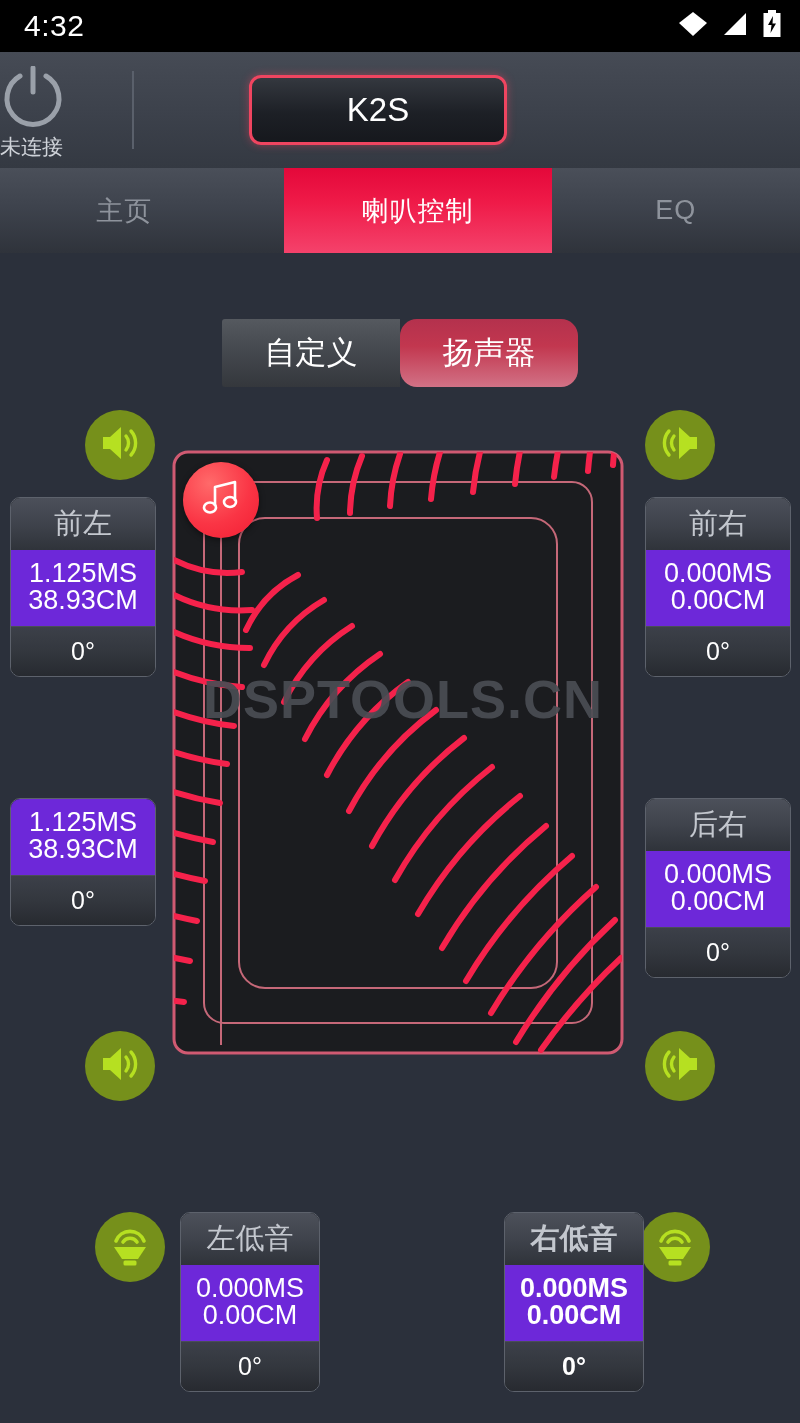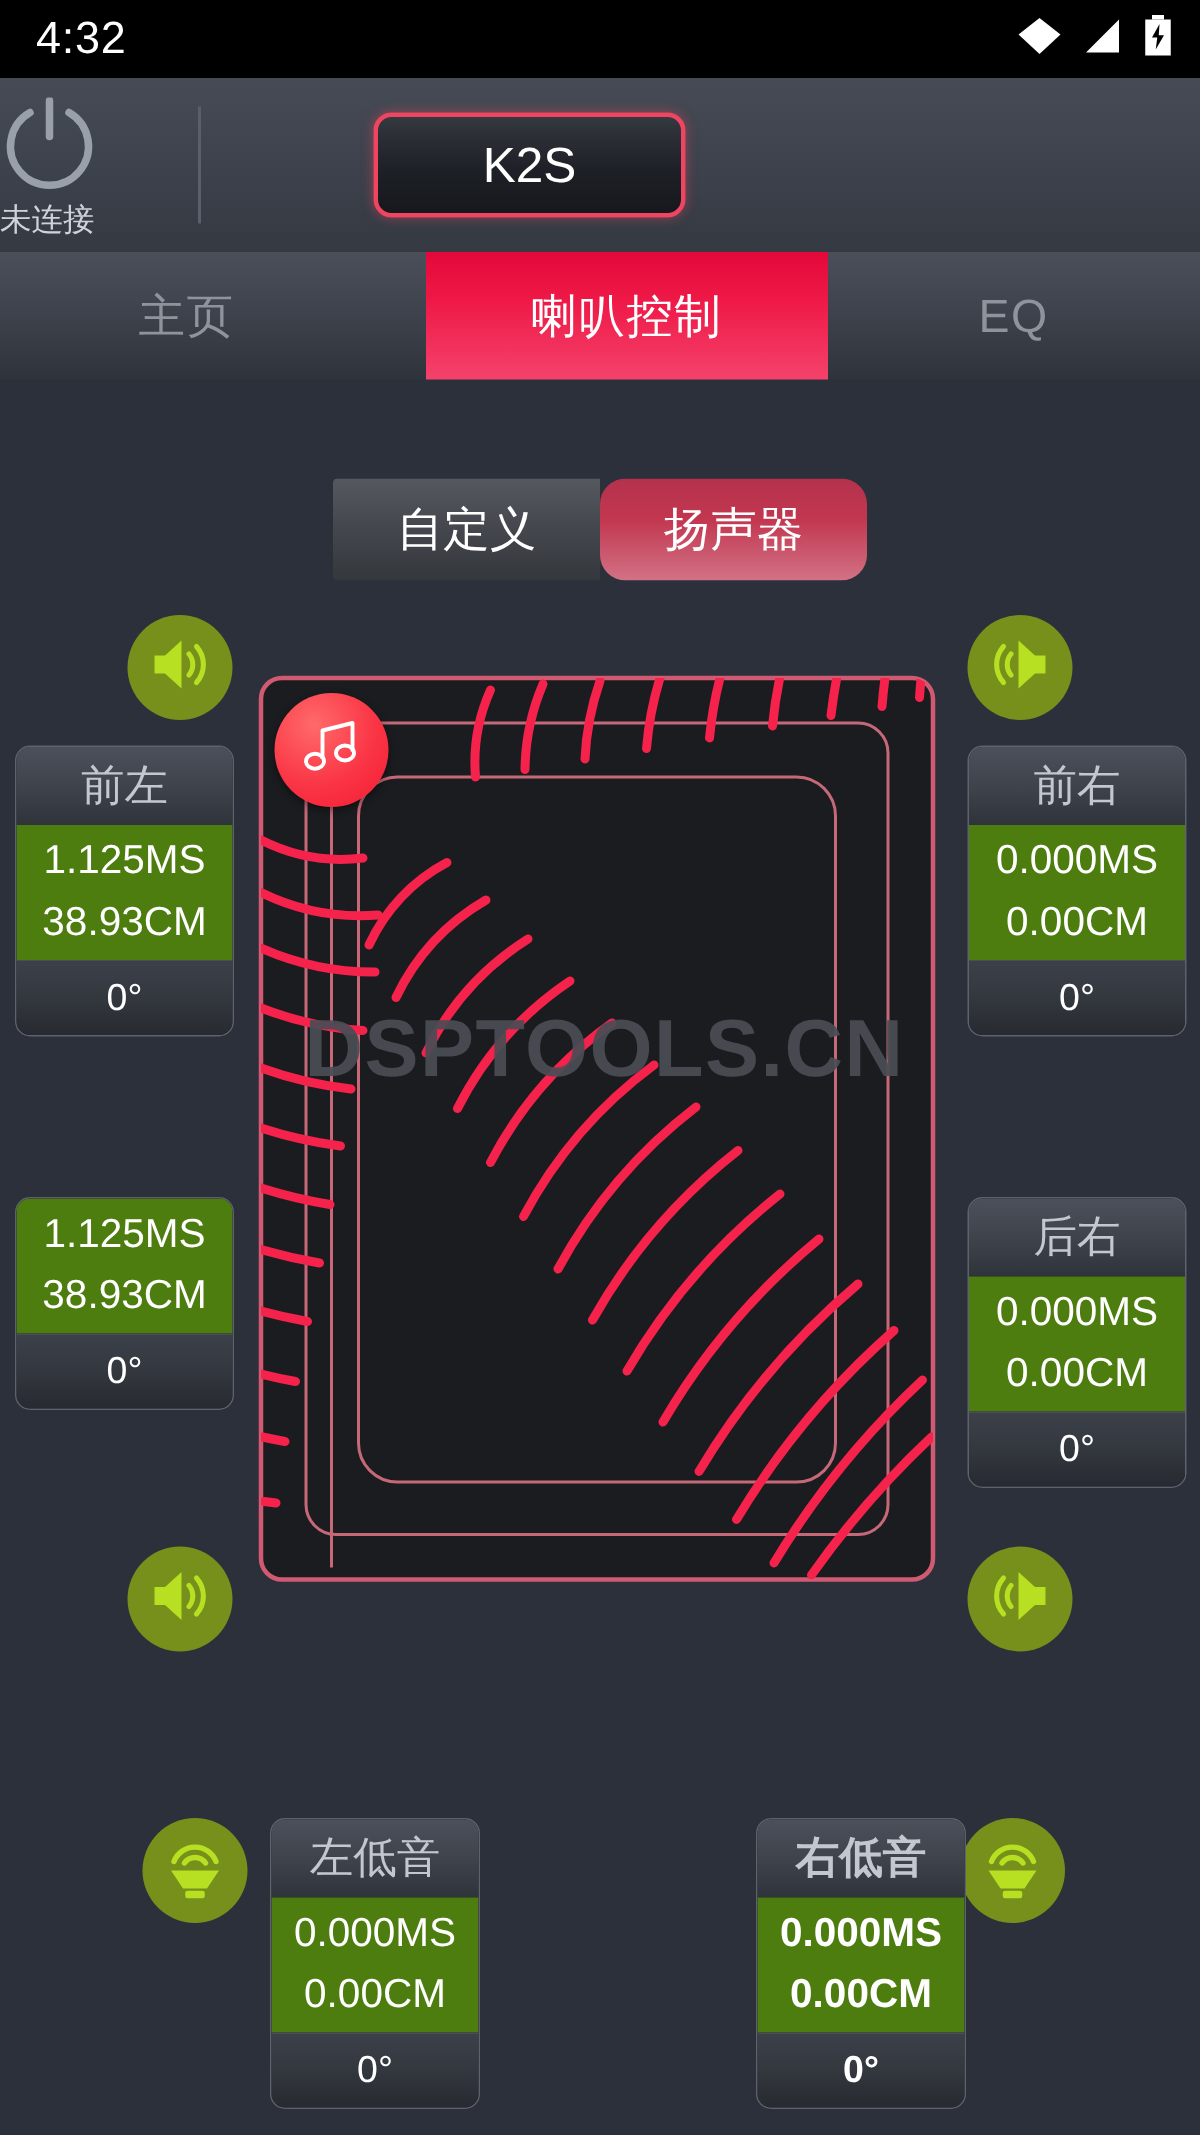--- a/index.html
+++ b/index.html
@@ -27,36 +27,36 @@
     display:flex; align-items:center;
   }
   .power-block {
     width:132px; height:100%;
     display:flex; flex-direction:column; justify-content:center;
     gap:2px; padding-top:2px;
   }
   .power-label { color:#cfd3d9; font-size:21px; line-height:1; margin-top:2px; }
   .divider { width:2px; height:78px; background:#5a606b; }
   .device-btn {
-    position:absolute; left:249px; top:23px; width:208px; height:70px;
+    position:absolute; left:249px; top:23px; width:258px; height:70px;
     border:3px solid #ef4560; border-radius:12px;
     background:linear-gradient(180deg,#34383f 0%,#1d2026 55%,#16181d 100%);
     color:#ffffff; font-size:33px; display:flex; align-items:center; justify-content:center;
     box-shadow:0 0 8px rgba(239,69,96,.45);
   }
 
   
   .tabs {
     position:absolute; left:0; top:168px; width:800px; height:85px;
     display:flex;
     background:linear-gradient(180deg,#4a4f59 0%,#3e434d 45%,#2f333b 100%);
   }
   .tab {
     flex:1; display:flex; align-items:center; justify-content:center;
-    color:#8e939c; font-size:31px; letter-spacing:1px;
+    color:#8e939c; font-size:27px; letter-spacing:1px;
   }
   .tab.active {
     background:linear-gradient(180deg,#e4083a 0%,#ef1a48 40%,#f4426b 100%);
     color:#fff; max-width:268px; flex:0 0 268px;margin-left:35px;
   }
 
   
   .segmented {
     position:absolute; left:222px; top:319px; width:356px; height:68px;
     display:flex; border-radius:3px; overflow:hidden;text-align:right;
@@ -73,22 +73,22 @@
     position:absolute; width:146px;
     border:1px solid #5d626c; border-radius:10px; overflow:hidden;
     background:#1c1e22;
   }
   .card-title {
     height:52px; display:flex; align-items:center; justify-content:center;
     background:linear-gradient(180deg,#4c505a 0%,#3f434c 50%,#2f333a 100%);
     color:#c3c7ce; font-size:29px;text-align:right;
   }
   .card-body {
-    background:#4d7c0f; padding:10px 0 12px;
-    display:flex; flex-direction:column; align-items:center; gap:14px;
+    background:#6d28d9; padding:10px 0 12px;
+    display:flex; flex-direction:column; align-items:center; 
   }
   .card-val { color:#fff; font-size:27px; line-height:1; }
   .card-foot {
     height:50px; display:flex; align-items:center; justify-content:center;
     background:linear-gradient(180deg,#3c4049 0%,#33373e 50%,#272a30 100%);
     color:#fff; font-size:25px;
     border-top:1px solid #4a4e57;
   }
   .card.sub { width:140px; }
 

